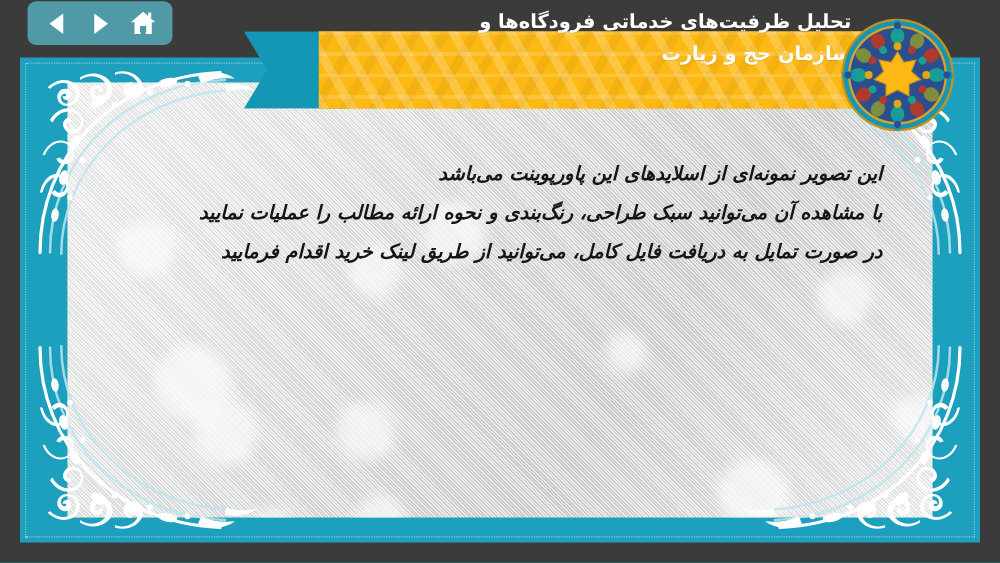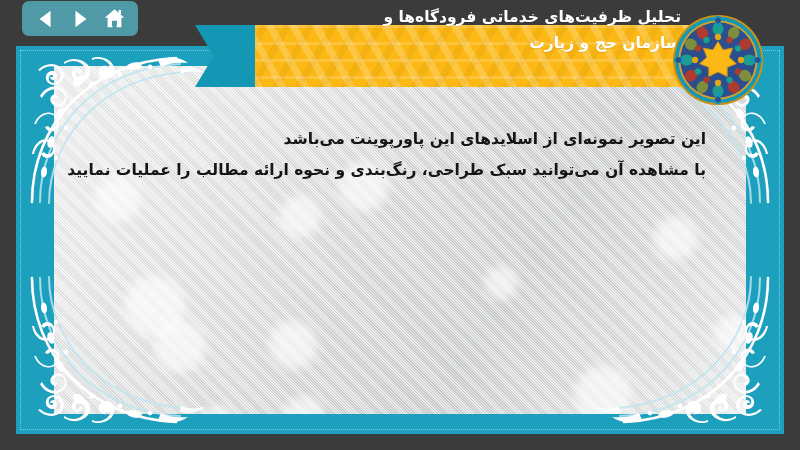--- a/index.html
+++ b/index.html
@@ -116,21 +116,21 @@
   #medallion svg{ width:100%; height:100%; display:block; }
 
   
   #body-text{
     position:absolute; right:40px; top:58px; width:620px;
     direction:rtl; text-align:right;
     color:#151515; font-size:15.5px; line-height:31px;
     font-weight:bold; letter-spacing:-.2px;
     z-index:5;
   }
-  #body-text p{ margin:0; white-space:nowrap; }
+  #body-text p{ margin:0; white-space:nowrap;font-style:italic; }
 </style>
 </head>
 <body>
 
 <div id="stage">
 
   <div id="navbar">
     <div class="nav-ico">
       <svg viewBox="0 0 24 24" width="22" height="22">
         <polygon points="17,3 17,21 5,12" fill="#ffffff"></polygon>
@@ -164,20 +164,21 @@
           <div class="bokeh" style="left: 520px; top: 300px; width: 58px; height: 58px;"></div>
           <div class="bokeh" style="left: 600px; top: 150px; width: 44px; height: 44px;"></div>
           <div class="bokeh" style="left: 660px; top: 250px; width: 36px; height: 36px;"></div>
           <div class="bokeh" style="left: 430px; top: 200px; width: 34px; height: 34px;"></div>
           <div class="bokeh" style="left: 150px; top: 340px; width: 30px; height: 30px;"></div>
         </div>
 
       <div id="body-text">
         <p>این تصویر نمونه‌ای از اسلایدهای این پاورپوینت می‌باشد</p>
         <p>با مشاهده آن می‌توانید سبک طراحی، رنگ‌بندی و نحوه ارائه مطالب را عملیات نمایید</p>
+        <p>در صورت تمایل به دریافت فایل کامل، می‌توانید از طریق لینک خرید اقدام فرمایید</p>
       </div>
     </div>
 
     <div class="orn" id="orn-tl">
       <svg viewBox="0 0 205 150">
         <g fill="none" stroke="#ffffff" stroke-width="2.6" stroke-linecap="round">
           <path d="M2 148 C2 72 58 8 146 4"></path>
         </g>
         <g fill="none" stroke="#bfe6f0" stroke-width="2" stroke-linecap="round" opacity=".85">
           <path d="M10 148 C10 78 64 14 150 10"></path>

